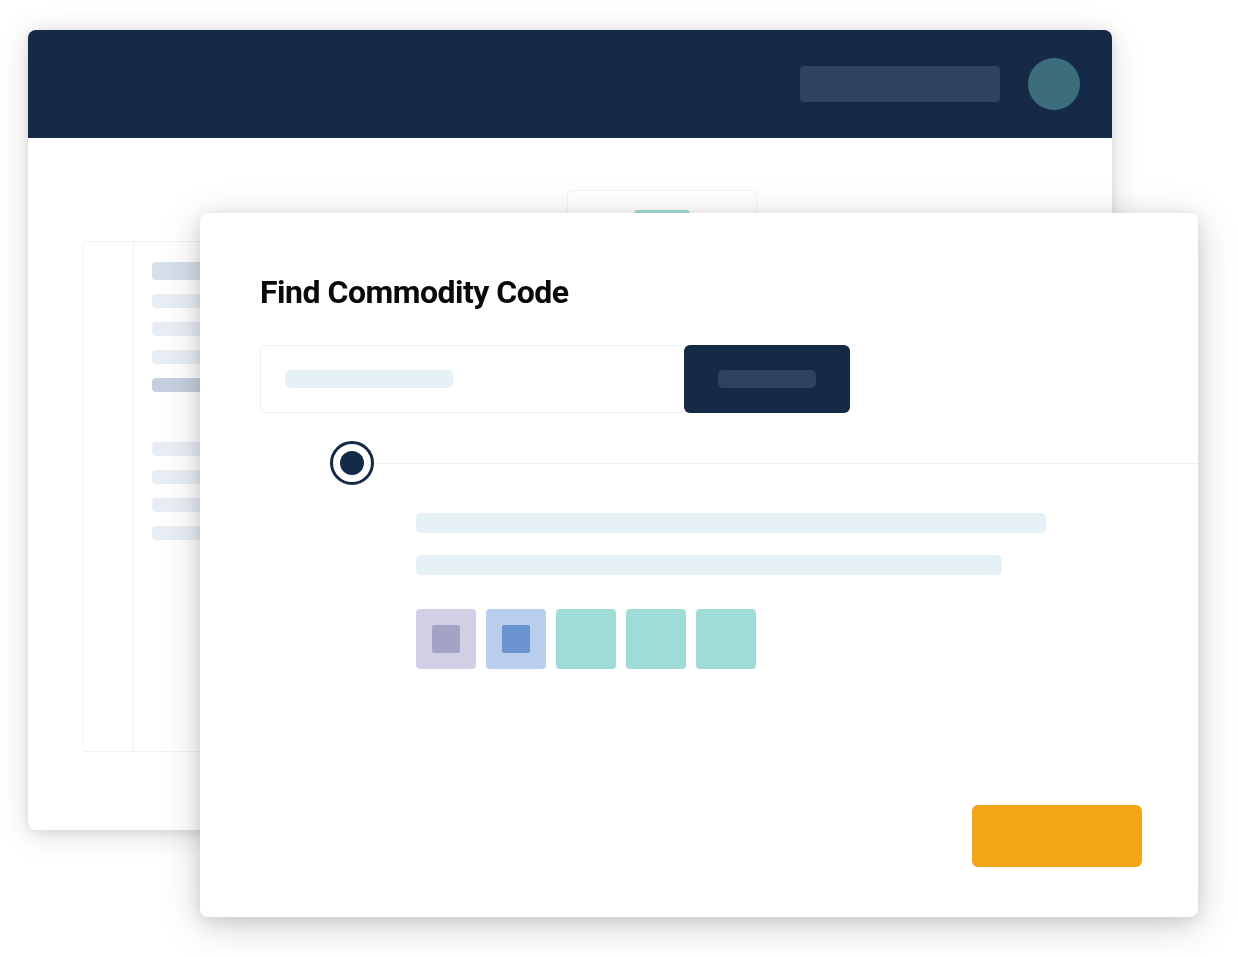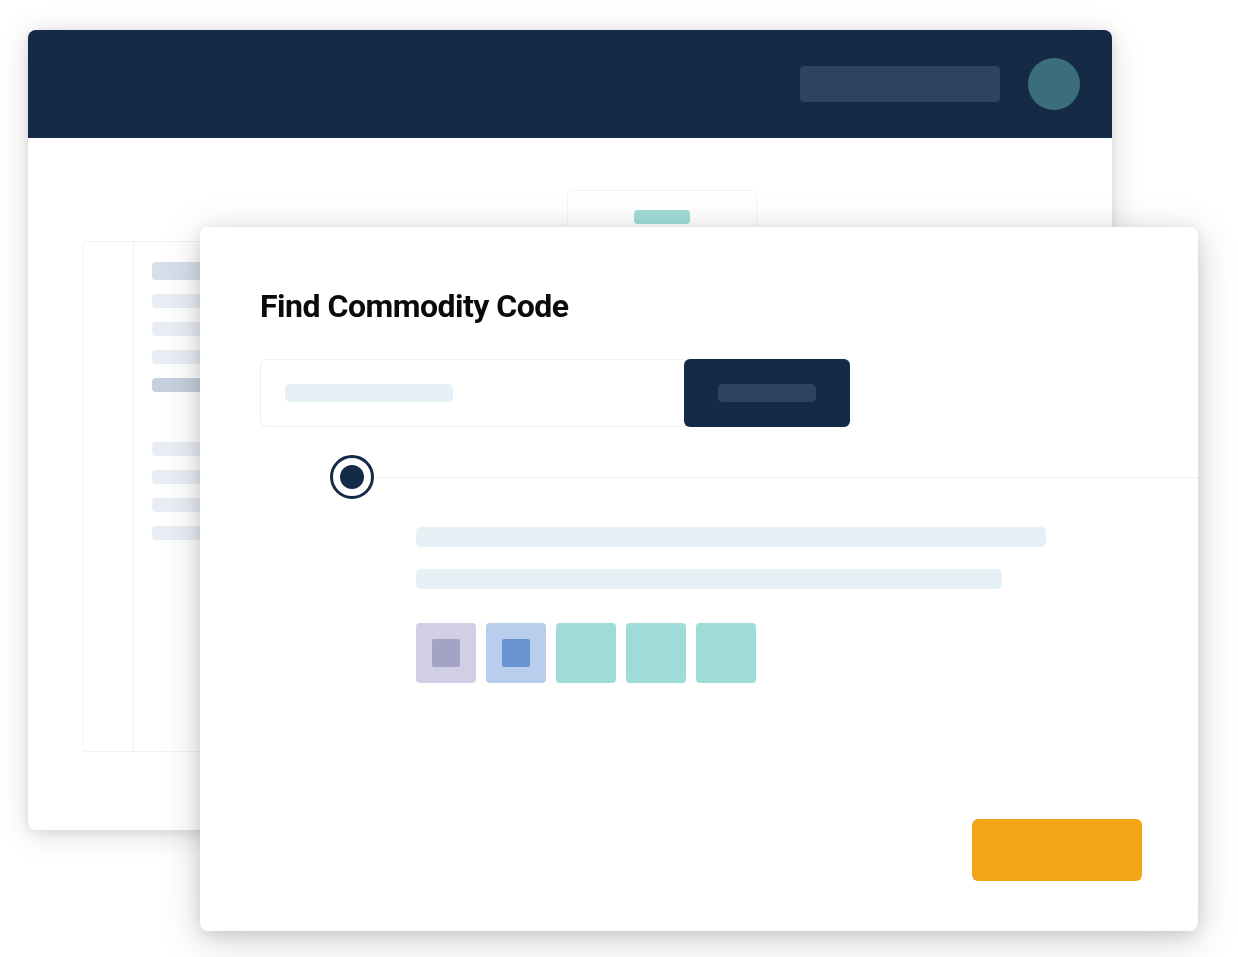--- a/index.html
+++ b/index.html
@@ -140,21 +140,21 @@
       height: 22px;
     }
     
     .bg-main {
       flex: 1;
     }
     
     
     .modal-card {
       position: absolute;
-      top: 227px;
+      top: 213px;
       left: 200px;
       width: 998px;
       height: 704px;
       background: #ffffff;
       border-radius: 8px;
       box-shadow: 0 8px 40px rgba(0,0,0,0.18), 0 4px 16px rgba(0,0,0,0.1);
       padding: 60px 60px 50px 60px;
     }
     
     .modal-title {

